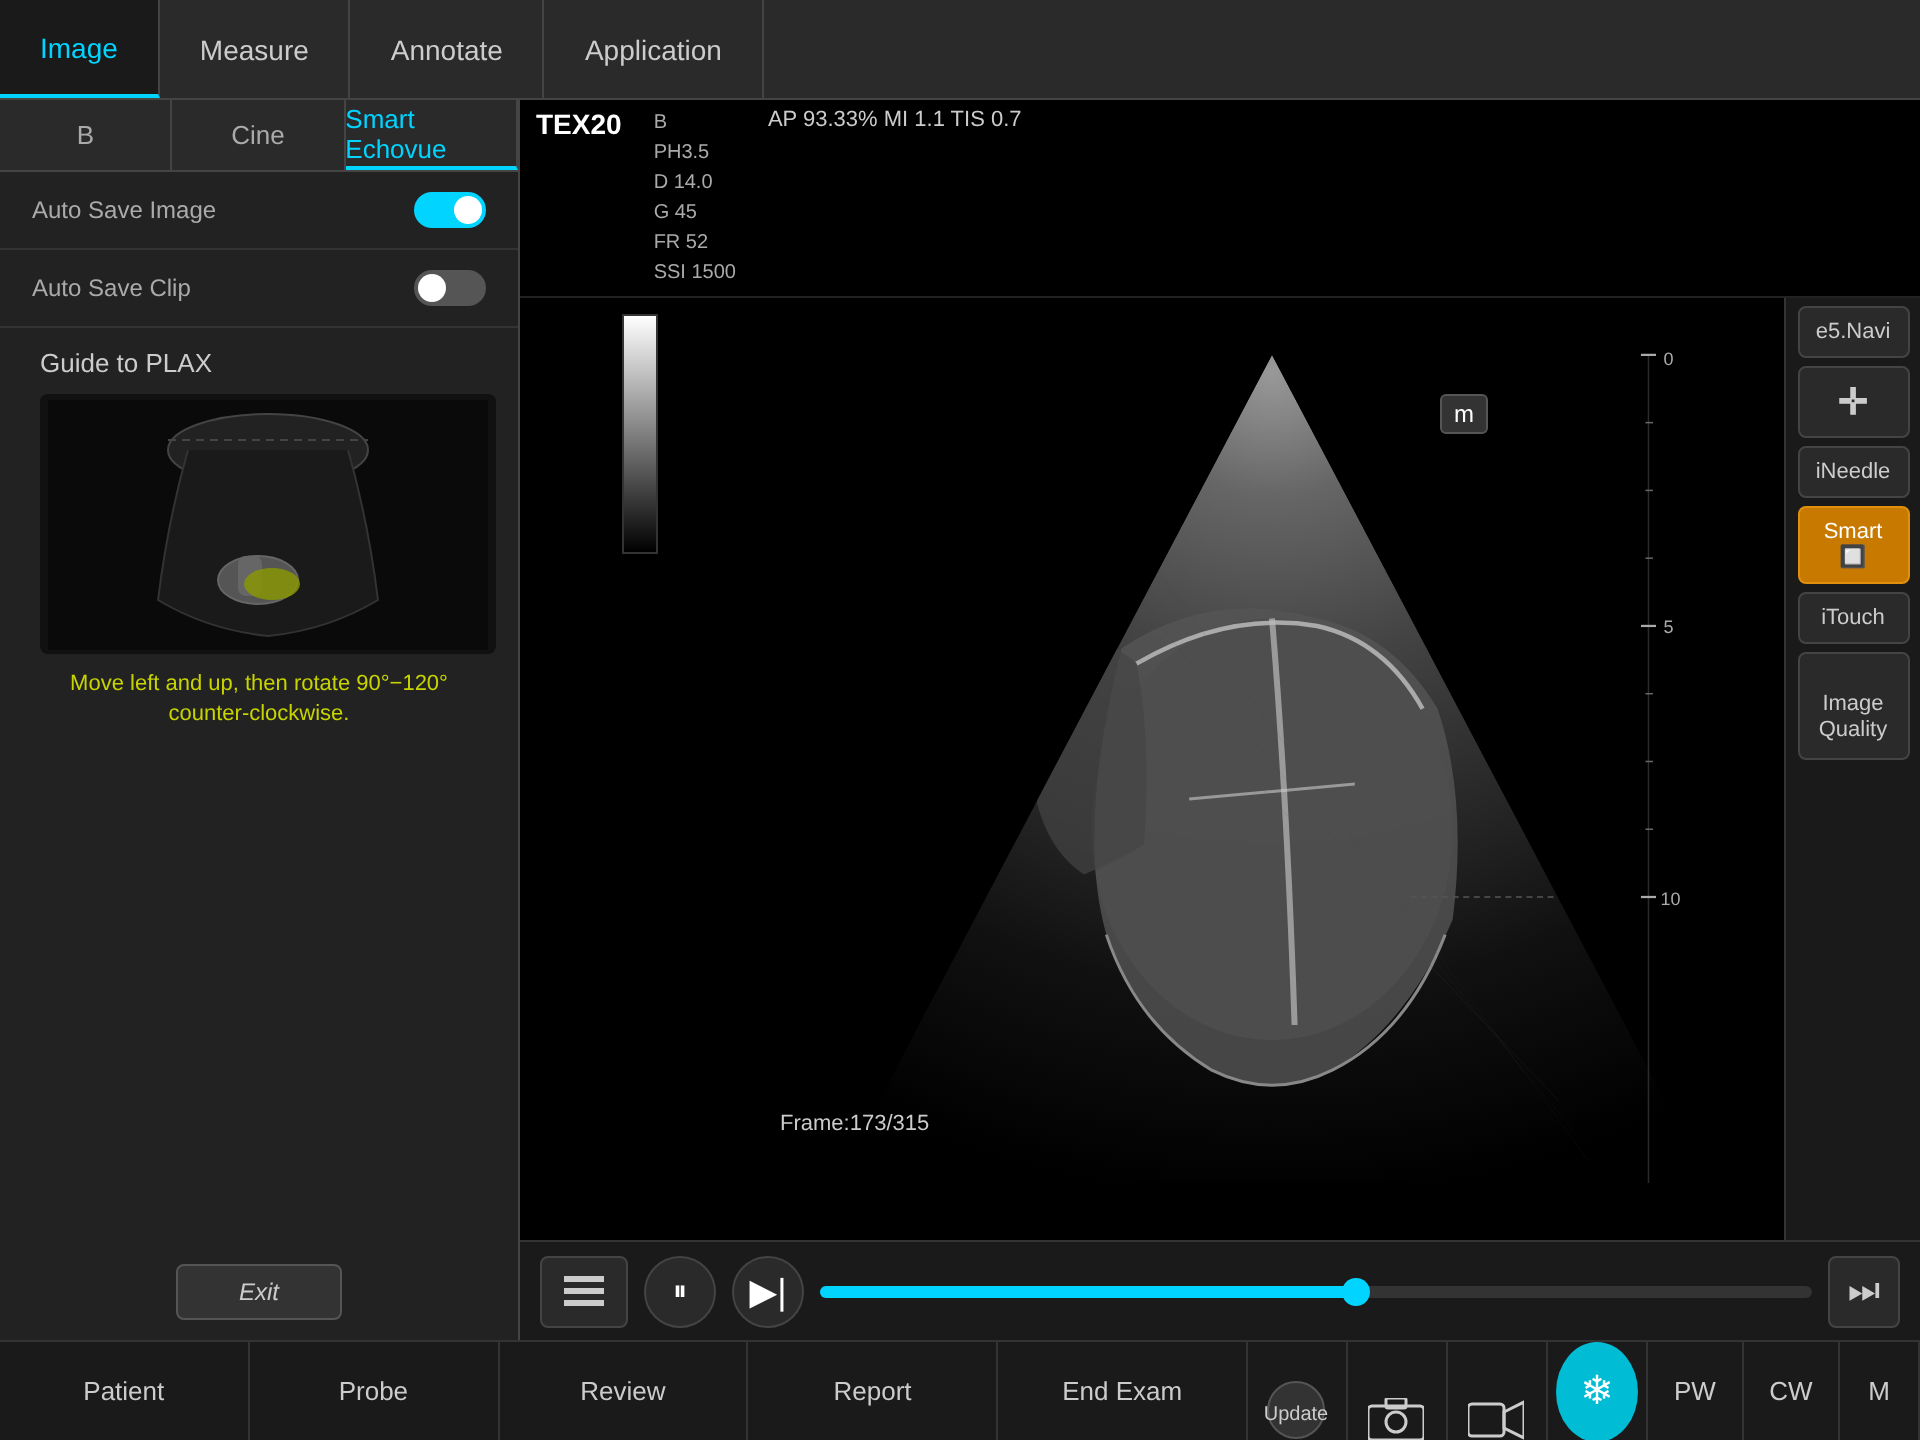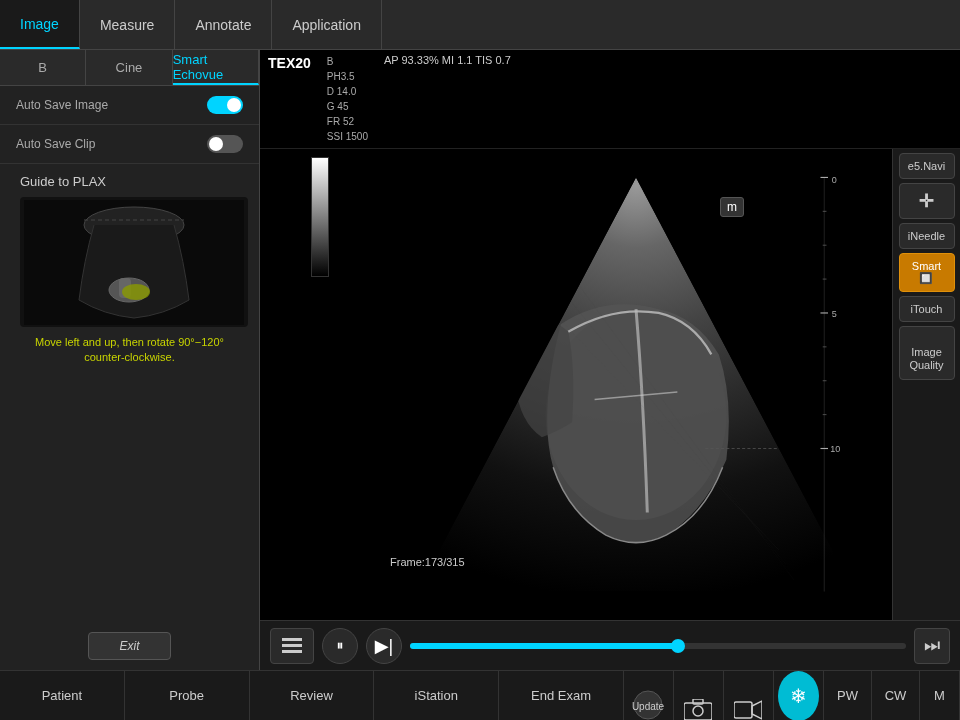--- a/index.html
+++ b/index.html
@@ -629,21 +629,21 @@
   <div class="nav-item">
     <span>Patient</span>
   </div>
   <div class="nav-item">
     <span>Probe</span>
   </div>
   <div class="nav-item">
     <span>Review</span>
   </div>
   <div class="nav-item">
-    <span>iStation</span>
+    <span>Report</span>
   </div>
   <div class="nav-item">
     <span>End Exam</span>
   </div>
 
   <div class="nav-icon-btn">
     <svg width="32" height="32" viewBox="0 0 32 32">
       <circle cx="16" cy="16" r="14" fill="#333" stroke="#555" stroke-width="1"></circle>
       <text x="16" y="21" text-anchor="middle" fill="#ccc" font-size="10">Update</text>
     </svg>

